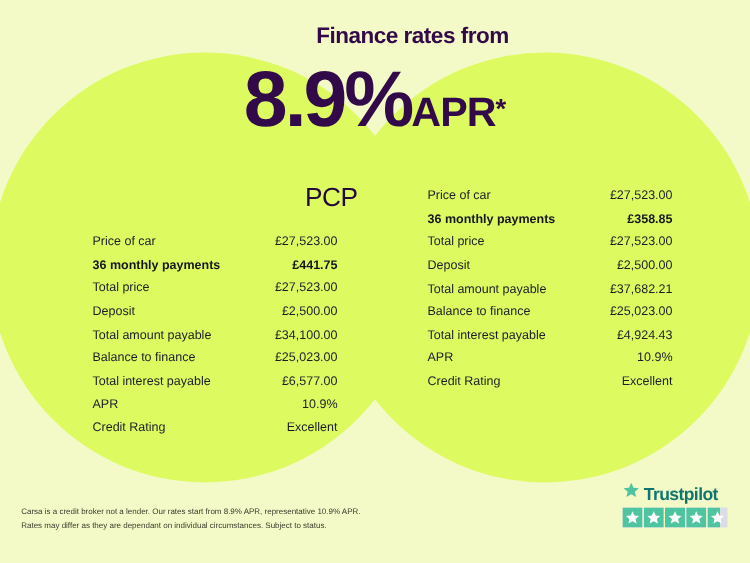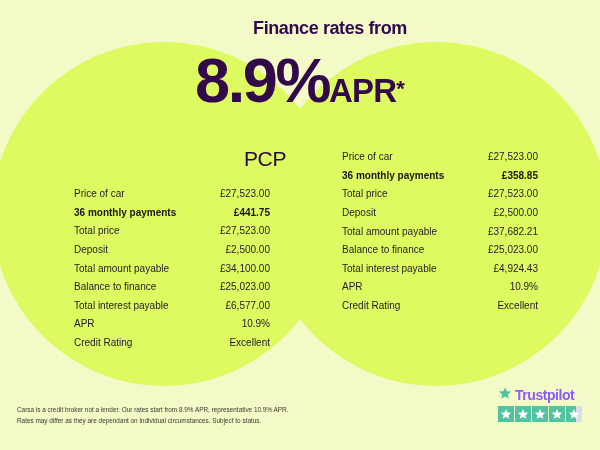--- a/index.html
+++ b/index.html
@@ -135,21 +135,21 @@
     top: 386px;
     width: 88px;
   }
   .tp-wordmark {
     display: flex;
     align-items: center;
     gap: 3px;
     height: 17px;
   }
   .tp-name {
-    color: #8b5cf6;
+    color: #0f766e;
     font-size: 14px;
     font-weight: bold;
     letter-spacing: -0.45px;
     line-height: 1;
   }
   .tp-stars {
     display: flex;
     gap: 1.6px;
     margin-top: 3px;
   }

